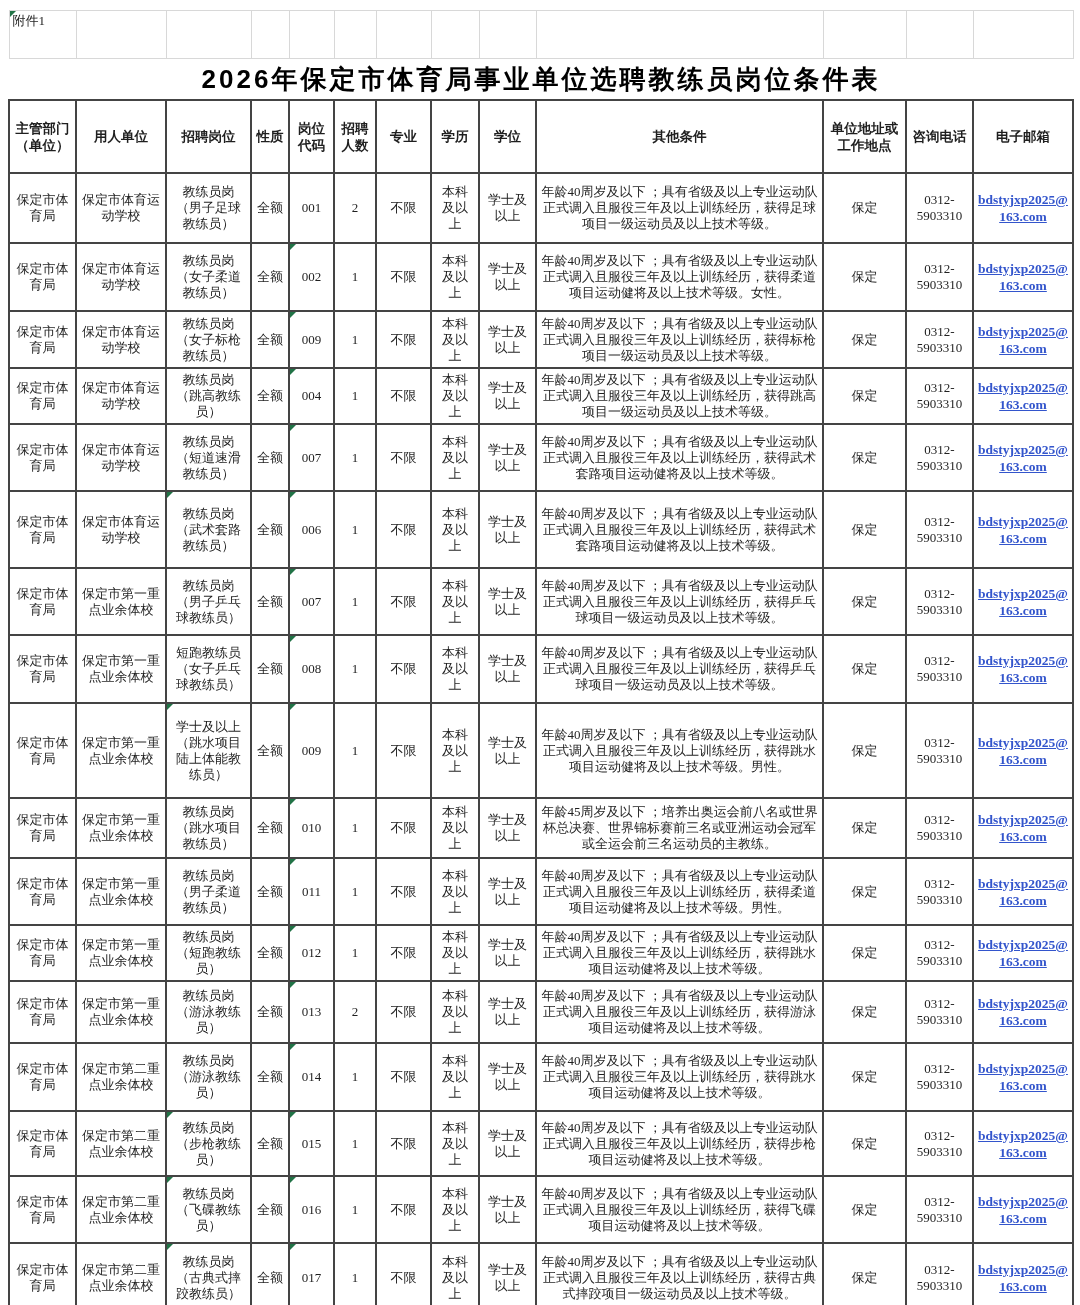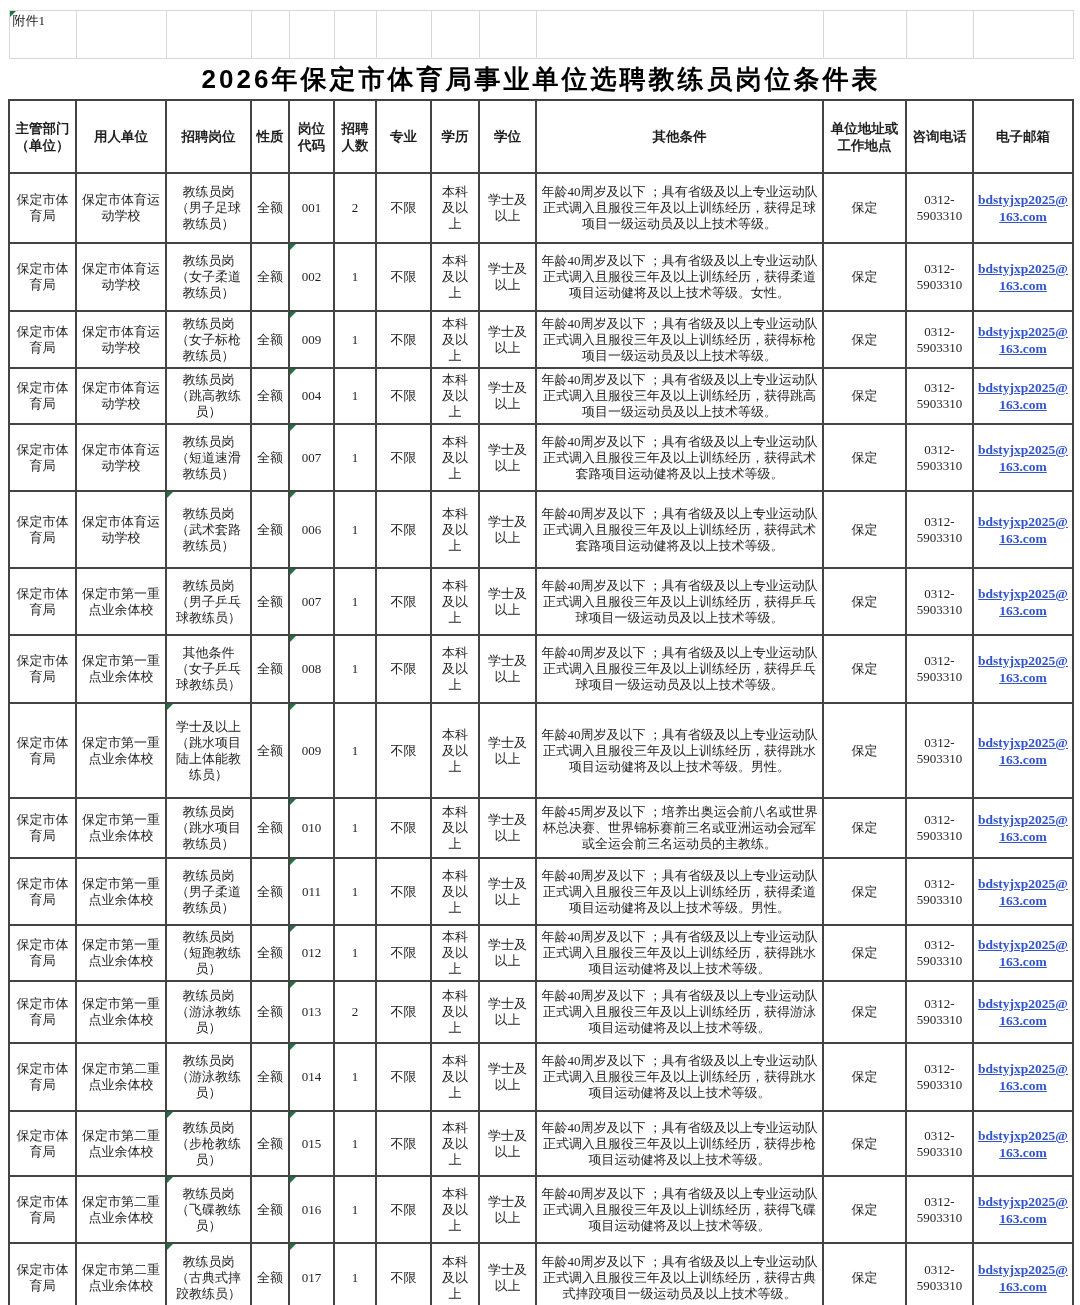--- a/index.html
+++ b/index.html
@@ -248,21 +248,21 @@
     <td>本科及以上</td>
     <td>学士及以上</td>
     <td class="tl cond">年龄40周岁及以下 ；具有省级及以上专业运动队正式调入且服役三年及以上训练经历，获得乒乓球项目一级运动员及以上技术等级。</td>
     <td>保定</td>
     <td>0312-5903310</td>
     <td class="email"><a>bdstyjxp2025@163.com</a></td>
   </tr>
         <tr style="height: 68px;">
     <td>保定市体育局</td>
     <td>保定市第一重点业余体校</td>
-    <td class="tl">其他条件（女子乒乓球教练员）</td>
+    <td class="tl">短跑教练员（女子乒乓球教练员）</td>
     <td>全额</td>
     <td class="mk">008</td>
     <td>1</td>
     <td>不限</td>
     <td>本科及以上</td>
     <td>学士及以上</td>
     <td class="tl cond">年龄40周岁及以下 ；具有省级及以上专业运动队正式调入且服役三年及以上训练经历，获得乒乓球项目一级运动员及以上技术等级。</td>
     <td>保定</td>
     <td>0312-5903310</td>
     <td class="email"><a>bdstyjxp2025@163.com</a></td>

